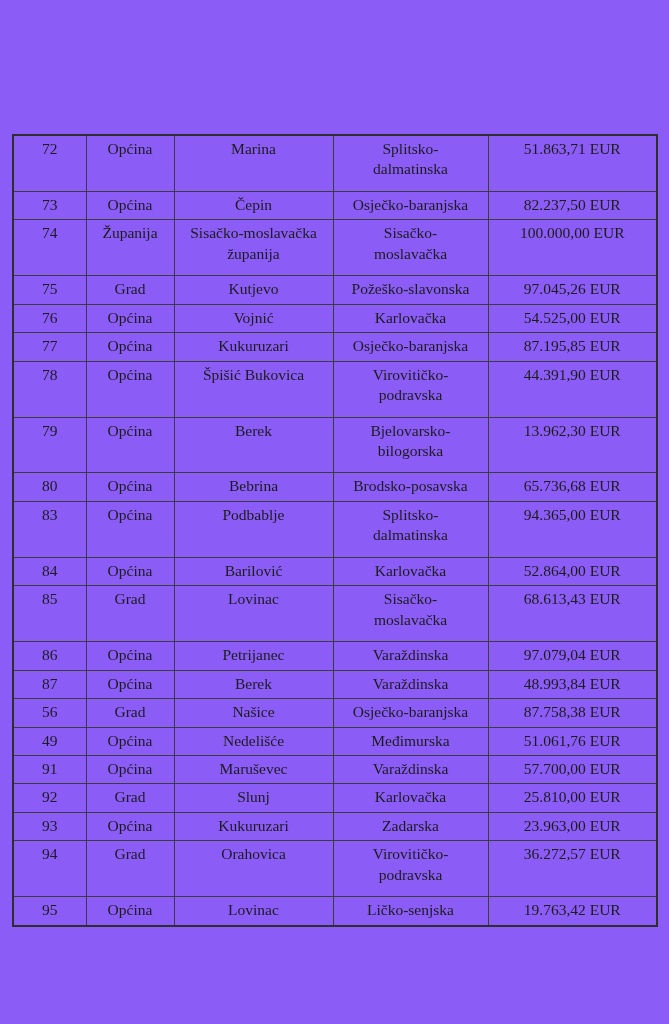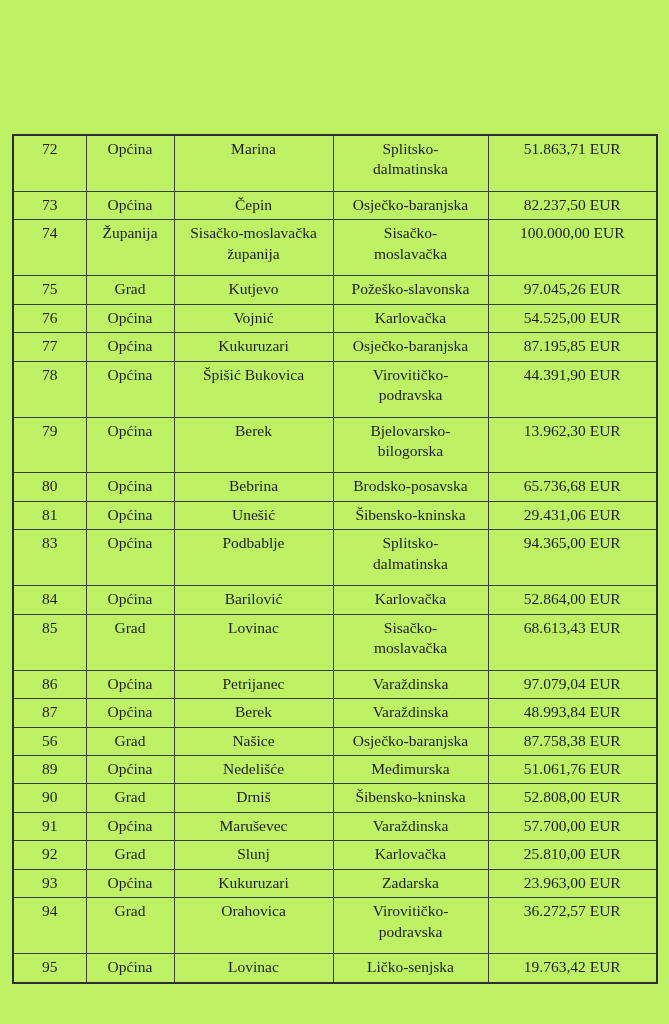--- a/index.html
+++ b/index.html
@@ -4,21 +4,21 @@
 <style>
   html, body {
     margin: 0;
     padding: 0;
     background: #ffffff;
   }
   .sheet {
     position: relative;
     width: 669px;
     height: 1024px;
-    background: #bef264;
+    background: #8b5cf6;
     overflow: hidden;
     font-family: "Liberation Serif", serif;
     color: #1c1c1c;
   }
   table.alloc {
     position: absolute;
     left: 12px;
     top: 134px;
     width: 644px;
     border-collapse: collapse;
@@ -118,27 +118,20 @@
 bilogorska</td>
           <td>13.962,30 EUR</td>
         </tr>
         <tr>
           <td>80</td>
           <td>Općina</td>
           <td>Bebrina</td>
           <td>Brodsko-posavska</td>
           <td>65.736,68 EUR</td>
         </tr>
-        <tr>
-          <td>81</td>
-          <td>Općina</td>
-          <td>Unešić</td>
-          <td>Šibensko-kninska</td>
-          <td>29.431,06 EUR</td>
-        </tr>
         <tr class="wrapped">
           <td>83</td>
           <td>Općina</td>
           <td>Podbablje</td>
           <td>Splitsko-
 dalmatinska</td>
           <td>94.365,00 EUR</td>
         </tr>
         <tr>
           <td>84</td>
@@ -170,32 +163,25 @@
           <td>48.993,84 EUR</td>
         </tr>
         <tr>
           <td>56</td>
           <td>Grad</td>
           <td>Našice</td>
           <td>Osječko-baranjska</td>
           <td>87.758,38 EUR</td>
         </tr>
         <tr>
-          <td>89</td>
+          <td>49</td>
           <td>Općina</td>
           <td>Nedelišće</td>
           <td>Međimurska</td>
           <td>51.061,76 EUR</td>
-        </tr>
-        <tr>
-          <td>90</td>
-          <td>Grad</td>
-          <td>Drniš</td>
-          <td>Šibensko-kninska</td>
-          <td>52.808,00 EUR</td>
         </tr>
         <tr>
           <td>91</td>
           <td>Općina</td>
           <td>Maruševec</td>
           <td>Varaždinska</td>
           <td>57.700,00 EUR</td>
         </tr>
         <tr>
           <td>92</td>

